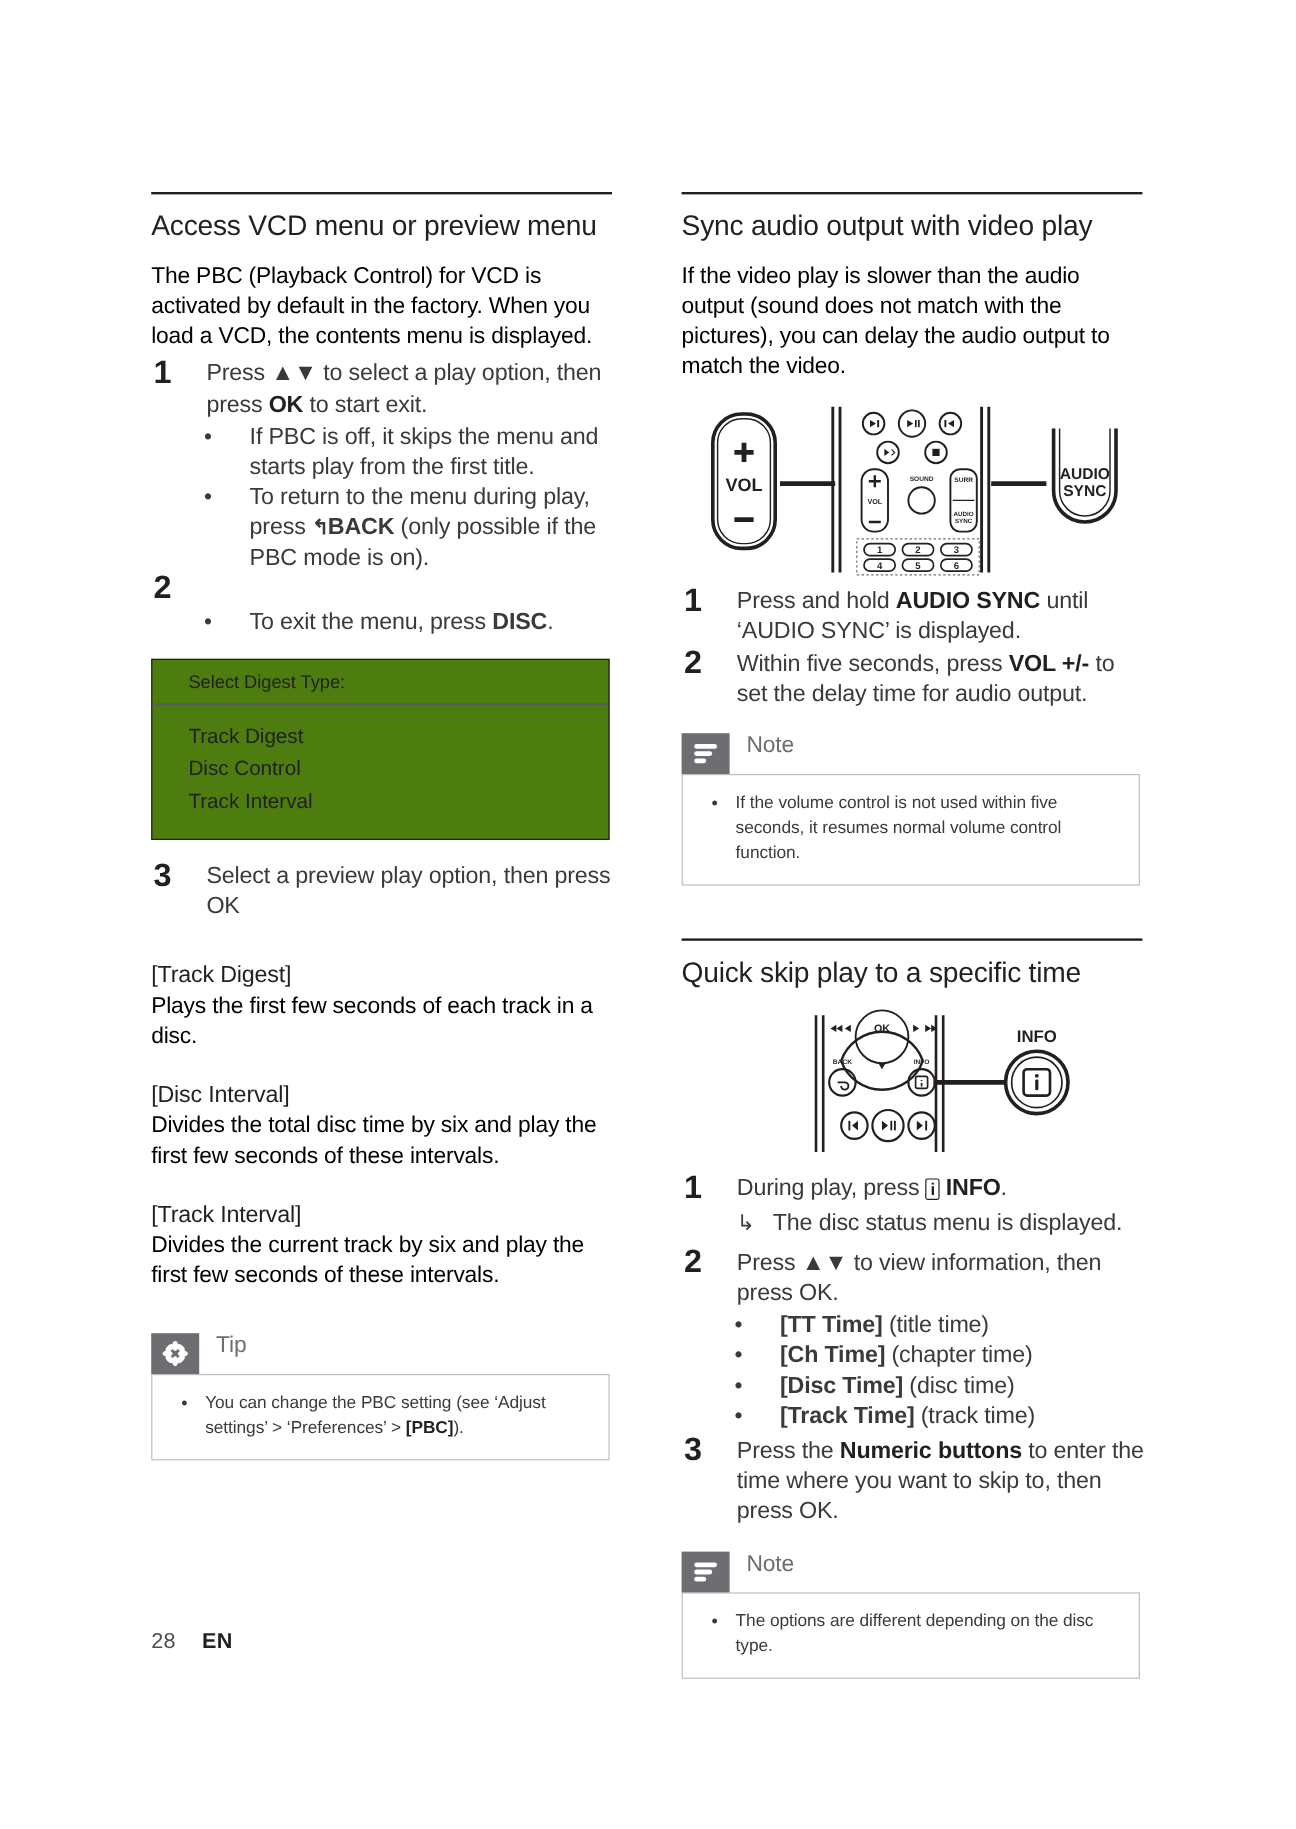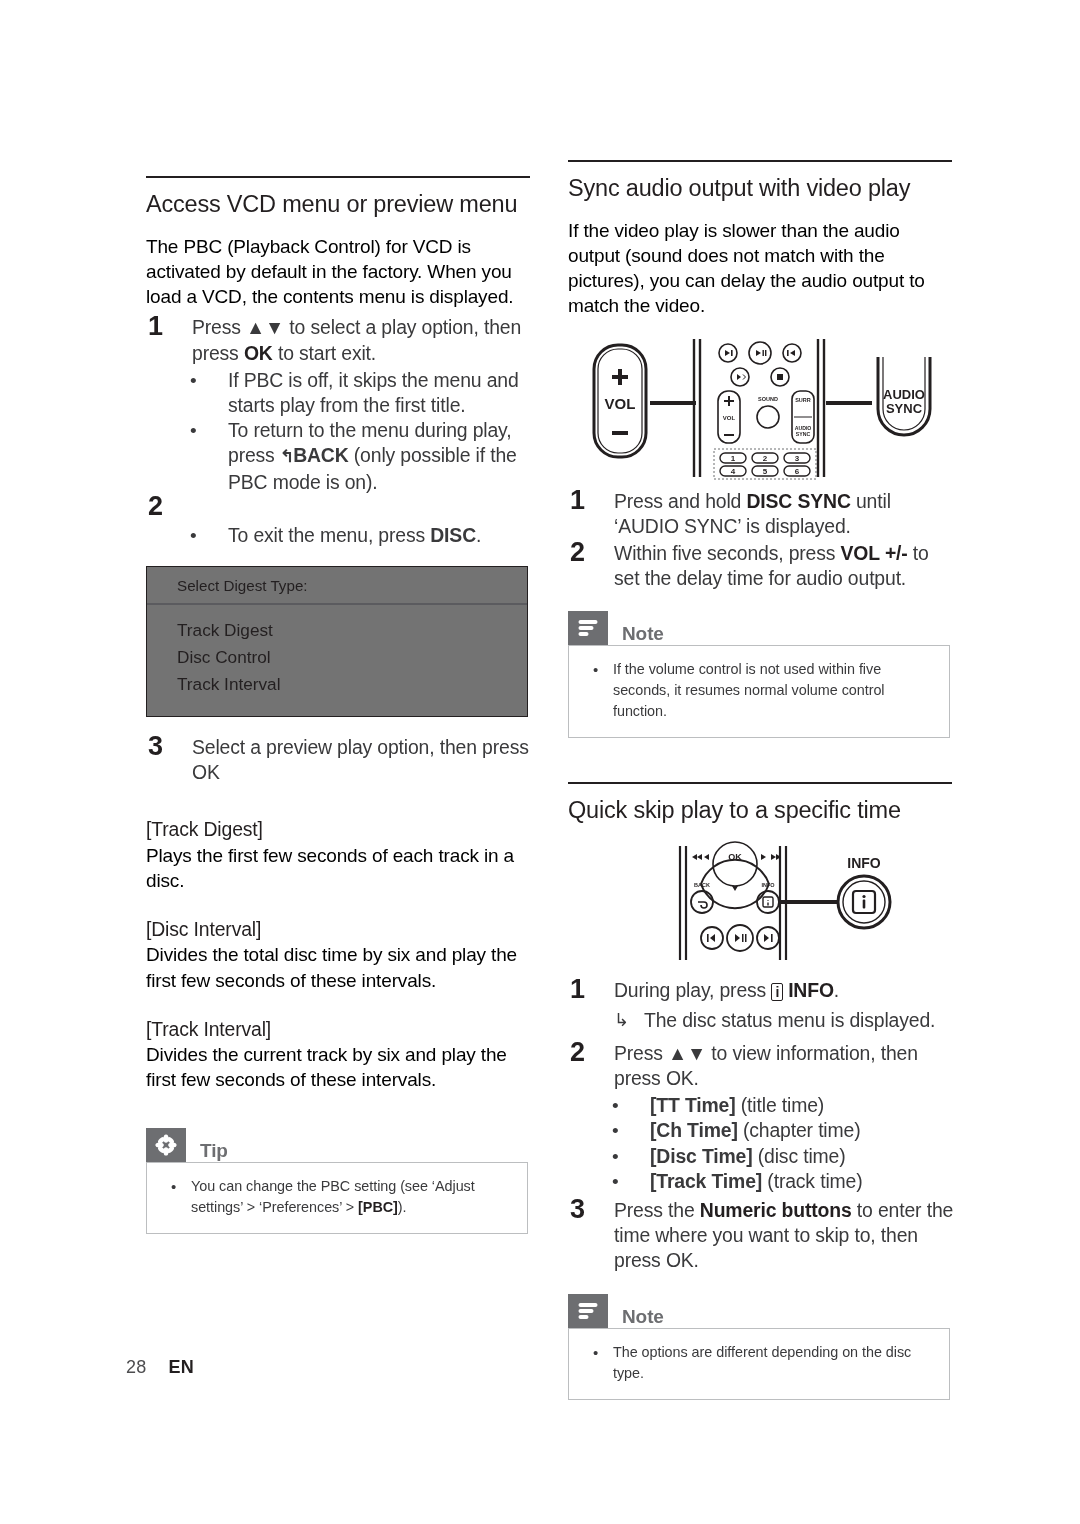--- a/index.html
+++ b/index.html
@@ -18,21 +18,21 @@
   .page {
     position: absolute;
     left: 0; top: 0;
     width: 1080px;
     height: 1524px;
   }
   .col {
     position: absolute;
     width: 388px;
   }
-  .col-left  { left: 126px; top: 176px; margin-left: 20px; }
+  .col-left  { left: 126px; top: 160px; }
   .col-right { left: 568px; top: 160px; }
 
   
   .sec-rule {
     border-top: 2.4px solid #231f20;
     margin: 0 0 14px 0;
     width: 384px;
   }
   h2.sec-title {
     font-size: 23.5px;
@@ -127,21 +127,21 @@
     line-height: 25.2px;
     color: #3a3a3c;
     letter-spacing: -0.15px;
   }
 
   
   .osd {
     width: 382px;
     border: 1.6px solid #231f20;
     box-sizing: border-box;
-    background: #737373;
+    background: #4d7c0f;
   }
   .osd-head {
     border-bottom: 2.6px solid #5b5b5f;
     padding: 10px 0 9px 30px;
     font-size: 15.2px;
     color: #231f20;
     font-family: "Liberation Sans", sans-serif;
   }
   .osd-body {
     padding: 12px 0 18px 30px;
@@ -149,23 +149,22 @@
   .osd-item {
     font-size: 17.2px;
     line-height: 27px;
     color: #231f20;
   }
 
   
   .callout { width: 382px; }
   .callout-head {
     display: flex;
-    align-items: flex-end;
+    align-items: flex-start;
     height: 34px;
-    font-weight: bold;
   }
   .callout-badge {
     width: 40px;
     height: 34px;
     background: #6d6e71;
     display: flex;
     align-items: center;
     justify-content: center;
     flex: none;
   }
@@ -402,21 +401,21 @@
           <path d="M310 24 v52 a24 24 0 0 0 52 0 v-52" stroke-width="3"></path>
           <path d="M315 24 v52 a19 19 0 0 0 42 0 v-52" stroke-width="1.2"></path>
           <text x="336" y="66" font-family="'Liberation Sans',sans-serif" font-size="13" font-weight="bold" fill="#231f20" stroke="none" text-anchor="middle">AUDIO</text>
           <text x="336" y="80" font-family="'Liberation Sans',sans-serif" font-size="13" font-weight="bold" fill="#231f20" stroke="none" text-anchor="middle">SYNC</text>
         </g>
       </svg>
     </div>
 
     <div class="step">
       <span class="step-num">1</span>
-      <span class="step-text"><span>Press and hold </span><b>DISC SYNC</b><span> until ‘AUDIO SYNC’ is displayed.</span></span>
+      <span class="step-text"><span>Press and hold </span><b>AUDIO SYNC</b><span> until ‘AUDIO SYNC’ is displayed.</span></span>
     </div>
     <div class="step">
       <span class="step-num">2</span>
       <span class="step-text"><span>Within five seconds, press </span><b>VOL +/-</b><span> to set the delay time for audio output.</span></span>
     </div>
 
     <div class="spacer-sm"></div>
 
     <div class="callout">
       <div class="callout-head">

